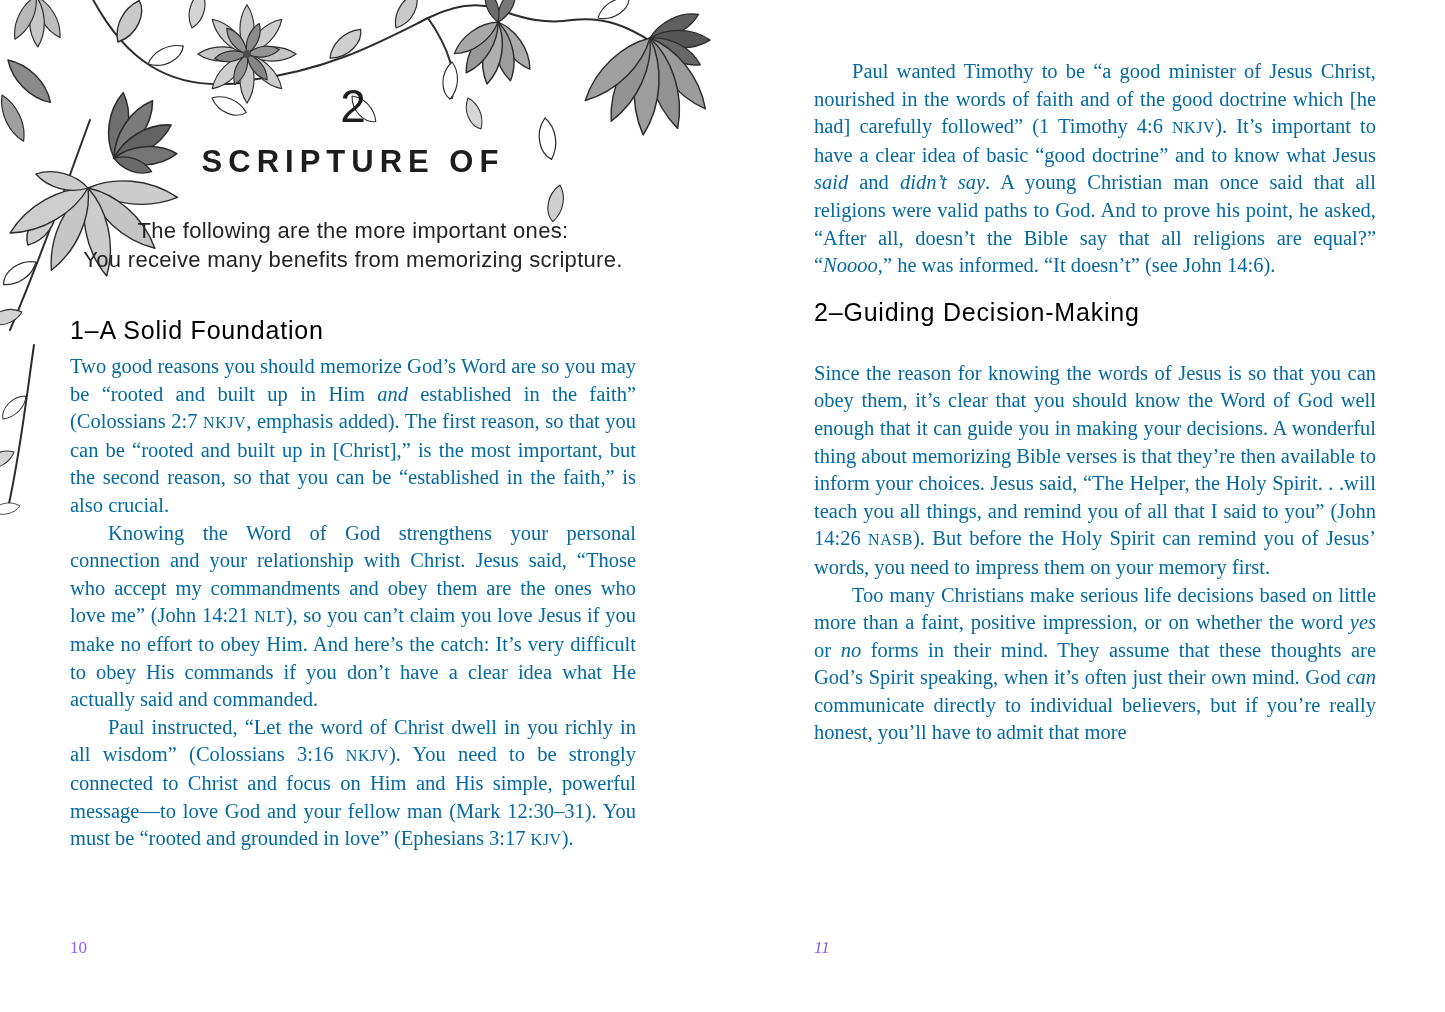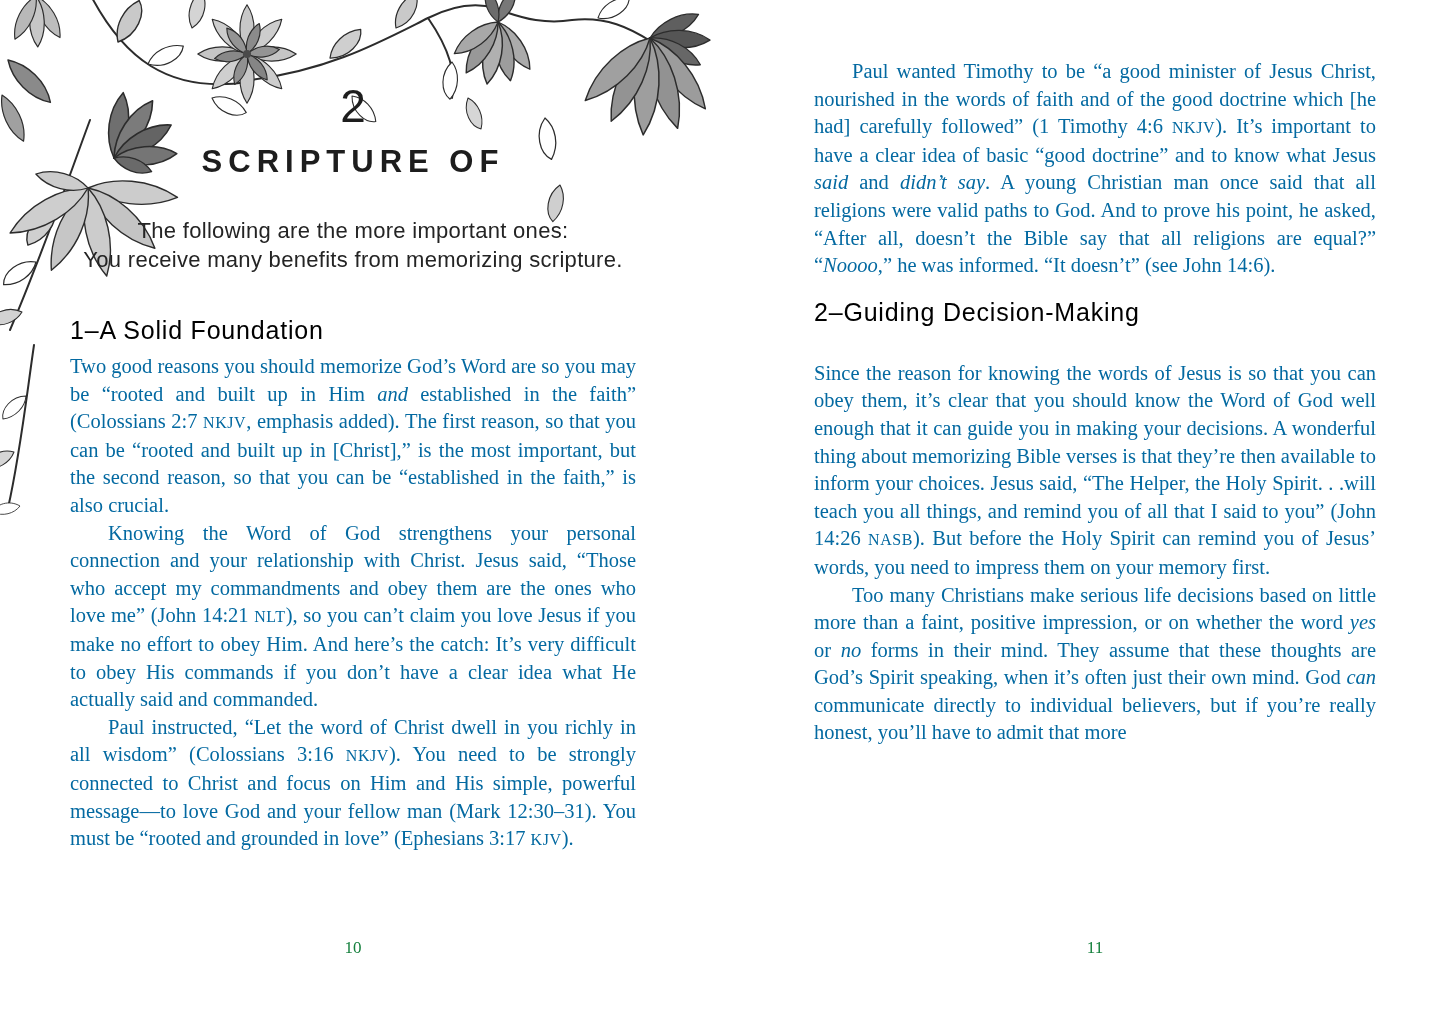--- a/index.html
+++ b/index.html
@@ -51,25 +51,25 @@
     margin:0; font-size:20.5px; line-height:27.6px;
     text-align:justify; color:#0369a1;
   }
   p.body.first { margin-top:9px; }
   .rp .h-section + p.body { margin-top:34px; }
   .indent { text-indent:38px; }
   em { font-style:italic; }
   .sc { font-size:0.78em; letter-spacing:0.6px; }
 
   .pagenum {
-    position:absolute; top:938px; text-align:center;
-    font-size:17px; color:#15803d;
+    position:absolute; top:938px; 
+    font-size:17px; color:#8b5cf6;
   }
   .pn-left { left:70px; width:566px; }
-  .pn-right { left:92px; width:562px; }
+  .pn-right { left:92px; width:562px;font-style:italic; }
 </style>
 </head>
 <body>
 
 <div class="spread">
 
   <section class="page lp">
 
     <svg class="floral" viewBox="0 0 722 560" aria-hidden="true">
       <defs>

